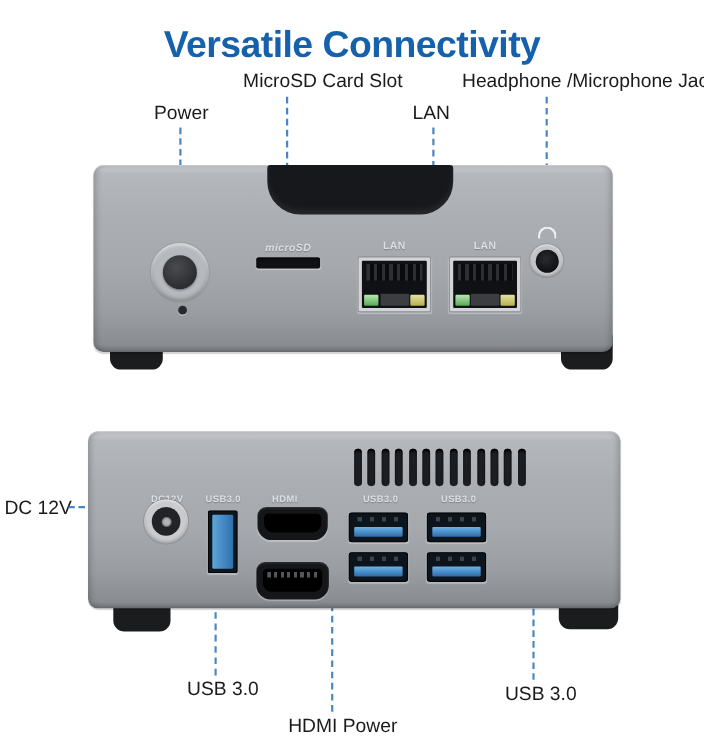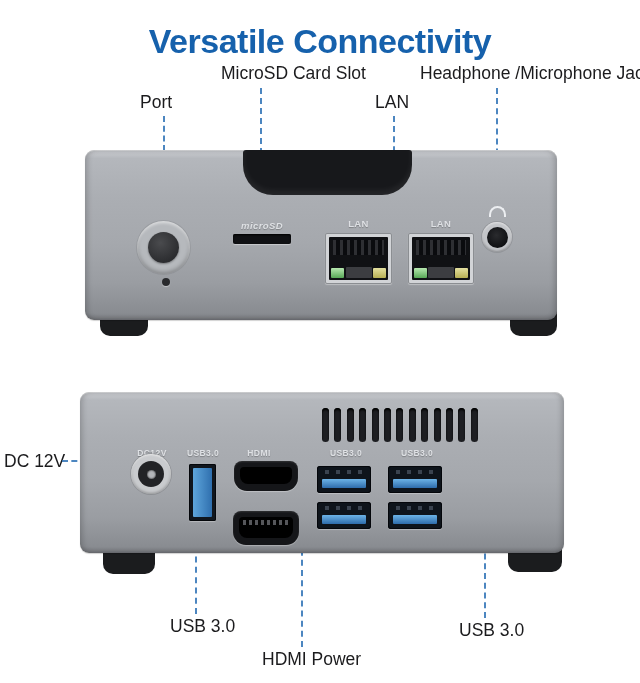--- a/index.html
+++ b/index.html
@@ -91,21 +91,21 @@
   .hdmi-f .slot { position:absolute; left:6px; right:6px; top:6px; bottom:7px; background:#000; border-radius:4px 4px 8px 8px; }
   .hdmi-f .pinrow { position:absolute; left:10px; right:10px; top:9px; height:5px; background:repeating-linear-gradient(90deg,#55565a 0 3px,transparent 3px 6px); }
 </style>
 </head>
 <body>
 
 <div class="canvas">
 
   <div class="page-title">Versatile Connectivity</div>
 
-  <div class="callout" style="left:140px; top:92px;">Port</div>
+  <div class="callout" style="left:140px; top:92px;">Power</div>
   <div class="callout" style="left:205px; top:63px;margin-left:16px;">MicroSD Card Slot</div>
   <div class="callout" style="left:375px; top:92px;">LAN</div>
   <div class="callout" style="left:420px; top:63px;">Headphone /Microphone Jack</div>
 
   <div class="leader-v" style="left:163px; top:116px; height:103px;"></div>
   <div class="leader-dot" style="left:160px; top:217px;"></div>
 
   <div class="leader-v" style="left:260px; top:88px; height:126px;"></div>
   <div class="leader-dot" style="left:257px; top:212px;"></div>
 

